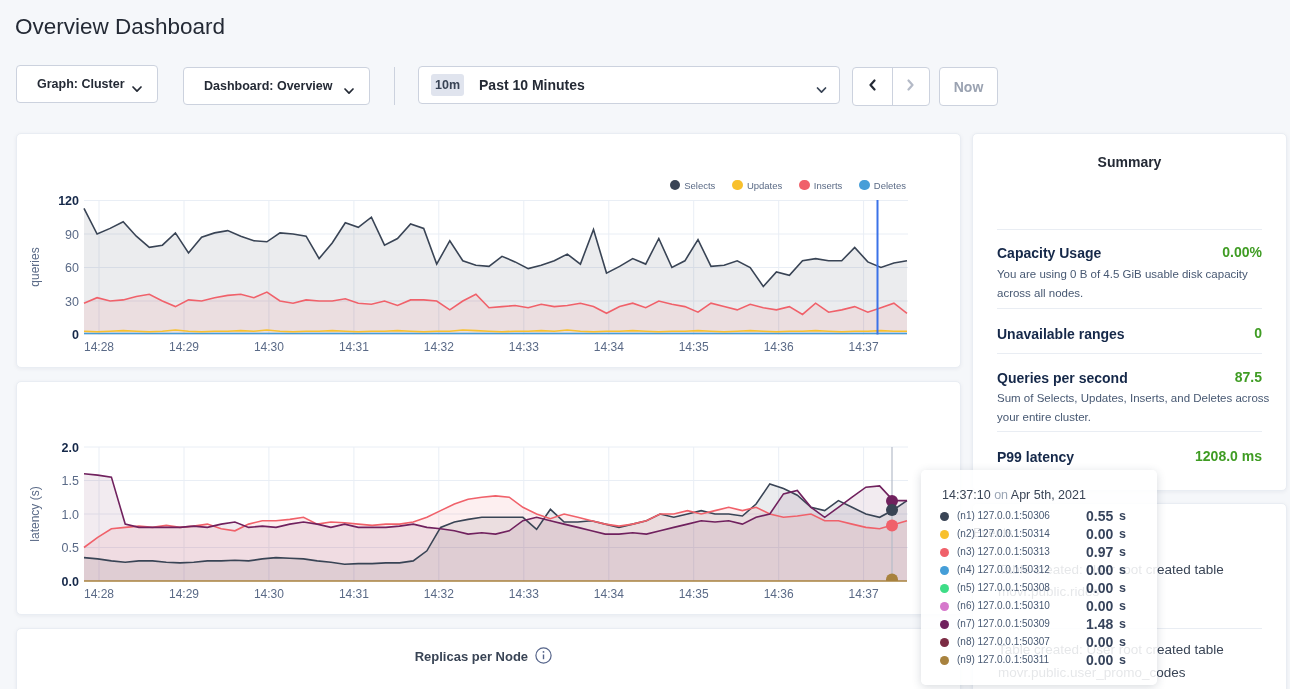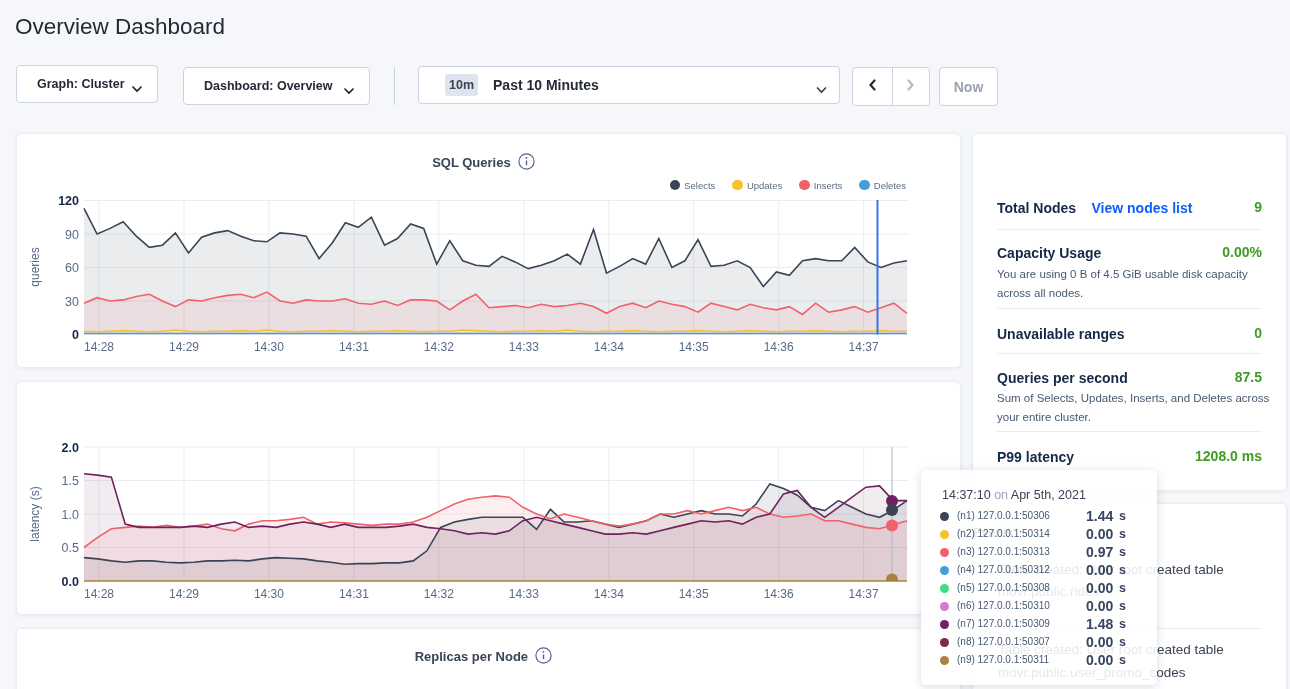--- a/index.html
+++ b/index.html
@@ -24,44 +24,39 @@
 <body>
 <div style="position:absolute;left:15px;top:14px;font-size:22.5px;color:#242a35">Overview Dashboard</div>
 
 <div class="ctl" style="left:16px;top:65px;width:142px;height:38px;padding-left:20px">Graph: Cluster<span style="position:absolute;right:15px;top:16px"><svg width="10" height="7" viewBox="0 0 10 7">
         <polyline points="1,1 5,5.2 9,1" fill="none" stroke="#242a35" stroke-width="1.7" stroke-linecap="round" stroke-linejoin="round"></polyline>
       </svg></span></div>
 <div class="ctl" style="left:183px;top:67px;width:187px;height:38px;padding-left:20px">Dashboard: Overview<span style="position:absolute;right:15px;top:16px"><svg width="10" height="7" viewBox="0 0 10 7">
         <polyline points="1,1 5,5.2 9,1" fill="none" stroke="#242a35" stroke-width="1.7" stroke-linecap="round" stroke-linejoin="round"></polyline>
       </svg></span></div>
 <div style="position:absolute;left:394px;top:67px;width:1px;height:38px;background:#ccd2de"></div>
-<div class="ctl" style="left:418px;top:66px;width:422px;height:38px;padding-left:26px">
+<div class="ctl" style="left:418px;top:66px;width:422px;height:38px;padding-left:12px">
   <span style="background:#e0e4ee;border-radius:3px;padding:4px 4px;font-size:12.5px;color:#394455">10m</span>
   <span style="margin-left:15px;font-size:14px">Past 10 Minutes</span>
   <span style="position:absolute;right:12px;top:16px"><svg width="11" height="7" viewBox="0 0 10 7">
         <polyline points="1,1 5,5.2 9,1" fill="none" stroke="#394455" stroke-width="1.7" stroke-linecap="round" stroke-linejoin="round"></polyline>
       </svg></span>
 </div>
 <div class="ctl" style="left:852px;top:67px;width:78px;height:39px;padding:0">
   <span style="width:39px;text-align:center"><svg width="9" height="12" viewBox="0 0 9 12">
         <polyline points="6.5,1.5 2.5,6 6.5,10.5" fill="none" stroke="#242a35" stroke-width="2.2" stroke-linecap="round" stroke-linejoin="round"></polyline>
       </svg></span>
   <span style="width:1px;height:38px;background:#ccd2de"></span>
   <span style="width:37px;text-align:center"><svg width="9" height="12" viewBox="0 0 9 12">
         <polyline points="2.5,1.5 6.5,6 2.5,10.5" fill="none" stroke="#b4bac7" stroke-width="2.2" stroke-linecap="round" stroke-linejoin="round"></polyline>
       </svg></span>
 </div>
 <div class="ctl" style="left:939px;top:67px;width:59px;height:39px;justify-content:center;color:#9aa2b1;font-size:14px">Now</div>
 
 <div class="panel" style="left:16px;top:133px;width:945px;height:235px">
-  <div class="charttitle" style="top:19px">SQL Queries&nbsp;&nbsp;<svg width="17" height="17" viewBox="0 0 17 17" style="vertical-align:-3.5px">
-        <circle cx="8.5" cy="8.5" r="7.6" fill="none" stroke="#55648a" stroke-width="1.2"></circle>
-        <line x1="8.5" y1="7.5" x2="8.5" y2="12.2" stroke="#55648a" stroke-width="1.4"></line>
-        <circle cx="8.5" cy="4.9" r="0.9" fill="#55648a"></circle>
-      </svg></div>
   <div style="position:absolute;right:54px;top:45.5px;font-size:9.5px;color:#5a6a85"><span style="margin-left:0px"><span style="display:inline-block;width:10.5px;height:10.5px;border-radius:50%;background:#394455;margin-right:4px;vertical-align:-1.5px"></span>Selects</span><span style="margin-left:17px"><span style="display:inline-block;width:10.5px;height:10.5px;border-radius:50%;background:#f8c02d;margin-right:4px;vertical-align:-1.5px"></span>Updates</span><span style="margin-left:17px"><span style="display:inline-block;width:10.5px;height:10.5px;border-radius:50%;background:#f0616a;margin-right:4px;vertical-align:-1.5px"></span>Inserts</span><span style="margin-left:17px"><span style="display:inline-block;width:10.5px;height:10.5px;border-radius:50%;background:#459ed8;margin-right:4px;vertical-align:-1.5px"></span>Deletes</span></div>
   <svg width="945" height="235" style="position:absolute;left:0;top:0">
 <line x1="82.0" y1="66.5" x2="82.0" y2="200.5" stroke="#e9eef5" stroke-width="1"></line>
 <line x1="167.0" y1="66.5" x2="167.0" y2="200.5" stroke="#e9eef5" stroke-width="1"></line>
 <line x1="251.9" y1="66.5" x2="251.9" y2="200.5" stroke="#e9eef5" stroke-width="1"></line>
 <line x1="336.9" y1="66.5" x2="336.9" y2="200.5" stroke="#e9eef5" stroke-width="1"></line>
 <line x1="421.8" y1="66.5" x2="421.8" y2="200.5" stroke="#e9eef5" stroke-width="1"></line>
 <line x1="506.8" y1="66.5" x2="506.8" y2="200.5" stroke="#e9eef5" stroke-width="1"></line>
 <line x1="591.8" y1="66.5" x2="591.8" y2="200.5" stroke="#e9eef5" stroke-width="1"></line>
 <line x1="676.7" y1="66.5" x2="676.7" y2="200.5" stroke="#e9eef5" stroke-width="1"></line>
@@ -151,23 +146,21 @@
 
 <div class="panel" style="left:16px;top:628px;width:945px;height:120px">
   <div class="charttitle" style="top:18px">Replicas per Node&nbsp;&nbsp;<svg width="17" height="17" viewBox="0 0 17 17" style="vertical-align:-3.5px">
         <circle cx="8.5" cy="8.5" r="7.6" fill="none" stroke="#55648a" stroke-width="1.2"></circle>
         <line x1="8.5" y1="7.5" x2="8.5" y2="12.2" stroke="#55648a" stroke-width="1.4"></line>
         <circle cx="8.5" cy="4.9" r="0.9" fill="#55648a"></circle>
       </svg></div>
 </div>
 
 <div class="panel" style="left:972px;top:133px;width:315px;height:358px">
-  <div class="srow" style="top:65px"><span class="slabel">Total Nodes</span>
-    <span style="font-size:14px;font-weight:bold;color:#0b5dff;margin-left:11px">View nodes list</span>
-    <span class="sval">9</span></div>
+  <div style="position:absolute;left:0;top:20px;width:100%;text-align:center;font-size:14px;font-weight:bold;color:#242a35">Summary</div>
   <div class="sdiv" style="top:95px"></div>
   <div class="srow" style="top:110px"><span class="slabel">Capacity Usage</span><span class="sval">0.00%</span></div>
   <div class="sdesc" style="top:131px">You are using 0 B of 4.5 GiB usable disk capacity<br>across all nodes.</div>
   <div class="sdiv" style="top:174px"></div>
   <div class="srow" style="top:191px"><span class="slabel">Unavailable ranges</span><span class="sval">0</span></div>
   <div class="sdiv" style="top:219px"></div>
   <div class="srow" style="top:235px"><span class="slabel">Queries per second</span><span class="sval">87.5</span></div>
   <div class="sdesc" style="top:255px">Sum of Selects, Updates, Inserts, and Deletes across<br>your entire cluster.</div>
   <div class="sdiv" style="top:297px"></div>
   <div class="srow" style="top:314px"><span class="slabel">P99 latency</span><span class="sval">1208.0 ms</span></div>
@@ -180,21 +173,21 @@
   <div style="position:absolute;left:25px;top:135px;font-size:13.5px;color:#394455;line-height:22.5px">Table created: User root created table<br>movr.public.user_promo_codes</div>
 </div>
 
 <div style="position:absolute;left:921px;top:470px;width:236px;height:215px;background:rgba(255,255,255,0.87);
   border-radius:5px;box-shadow:0 2px 10px rgba(40,55,80,0.18);z-index:10">
   <div style="position:absolute;left:21px;top:18px;font-size:12.5px;color:#394455;white-space:nowrap">14:37:10 <span style="color:#9aa5b5">on</span> Apr 5th, 2021</div>
   <div style="position:absolute;left:0;top:37px;width:100%">
 <div class="trow">
         <span class="tdot" style="background:#394455"></span>
         <span class="tlab">(n1) 127.0.0.1:50306</span>
-        <span class="tval">1.44</span>
+        <span class="tval">0.55</span>
         <span class="tunit">s</span>
       </div>
 <div class="trow">
         <span class="tdot" style="background:#f8c02d"></span>
         <span class="tlab">(n2) 127.0.0.1:50314</span>
         <span class="tval">0.00</span>
         <span class="tunit">s</span>
       </div>
 <div class="trow">
         <span class="tdot" style="background:#f0616a"></span>

